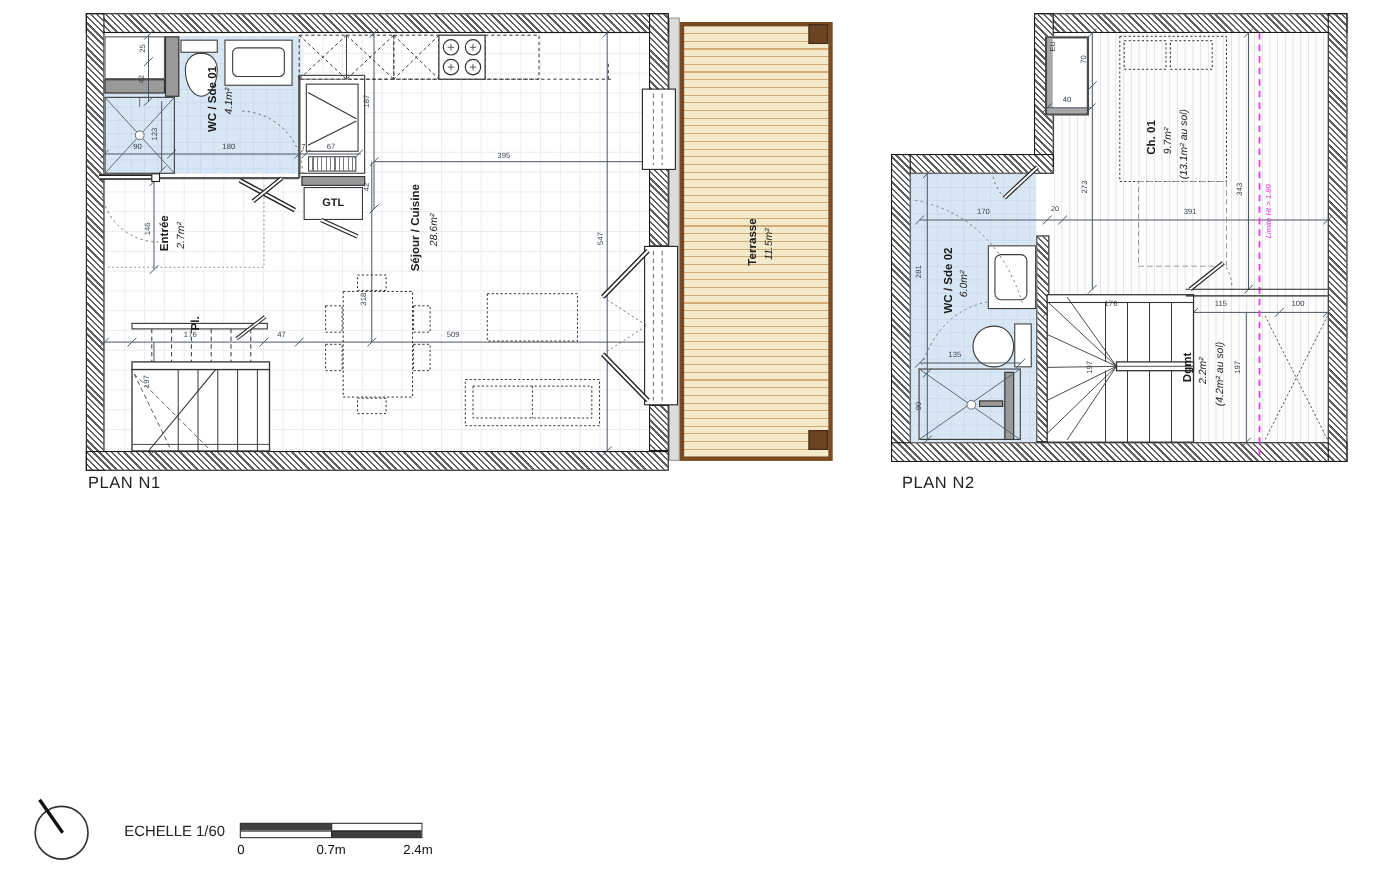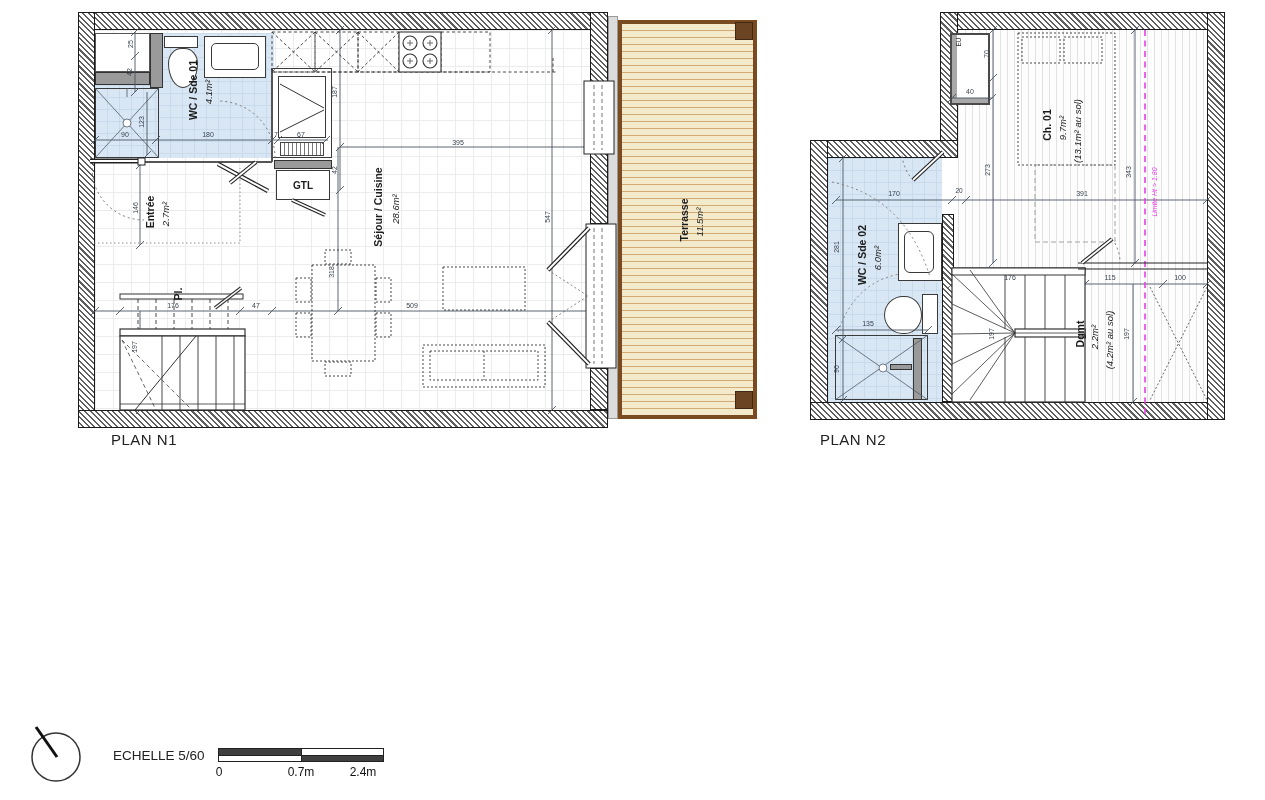--- a/index.html
+++ b/index.html
@@ -335,29 +335,29 @@
   <span class="lbl dim v" style="left:26px;top:235px;">281</span>
   <span class="lbl dim h" style="left:58px;top:311px;">135</span>
   <span class="lbl dim v" style="left:26px;top:357px;">90</span>
   <span class="lbl dim h" style="left:200px;top:265px;">176</span>
   <span class="lbl dim v" style="left:181px;top:322px;">197</span>
   <span class="lbl dim h" style="left:300px;top:265px;">115</span>
   <span class="lbl dim h" style="left:370px;top:265px;">100</span>
   <span class="lbl dim v" style="left:316px;top:322px;">197</span>
 </div>
 
-<span class="lbl title" style="left:80px;top:431px;margin-left:31px;">PLAN N1</span>
+<span class="lbl title" style="left:80px;top:431px;">PLAN N1</span>
 <span class="lbl title" style="left:820px;top:431px;">PLAN N2</span>
 
 <svg class="overlay" style="left:20px;top:715px;" width="120" height="90" viewBox="0 0 120 90">
   <circle cx="36" cy="42" r="24" fill="none" stroke="#333" stroke-width="1.5"></circle>
   <line x1="16" y1="12" x2="37" y2="42" stroke="#111" stroke-width="3"></line>
 </svg>
-<span class="lbl legendtxt" style="left:113px;top:748px;">ECHELLE 5/60</span>
+<span class="lbl legendtxt" style="left:113px;top:748px;">ECHELLE 1/60</span>
 <div class="sbar" style="left:218px;top:748px;width:164px;height:12px;">
   <div style="left:0;top:0;width:82px;height:6px;background:#3f3f3f;"></div>
   <div style="left:82px;top:0;width:82px;height:6px;background:#fff;border-left:1px solid #222;"></div>
   <div style="left:0;top:6px;width:82px;height:6px;background:#fff;border-top:1px solid #222;"></div>
   <div style="left:82px;top:6px;width:82px;height:6px;background:#3f3f3f;border-top:1px solid #222;border-left:1px solid #222;"></div>
 </div>
 <span class="lbl h ticklbl" style="left:219px;top:772px;">0</span>
 <span class="lbl h ticklbl" style="left:301px;top:772px;">0.7m</span>
-<span class="lbl h ticklbl" style="left:363px;top:772px;">2.4m</span>
+<span class="lbl h ticklbl" style="left:380px;top:772px;">2.4m</span>
 
 </body></html>

